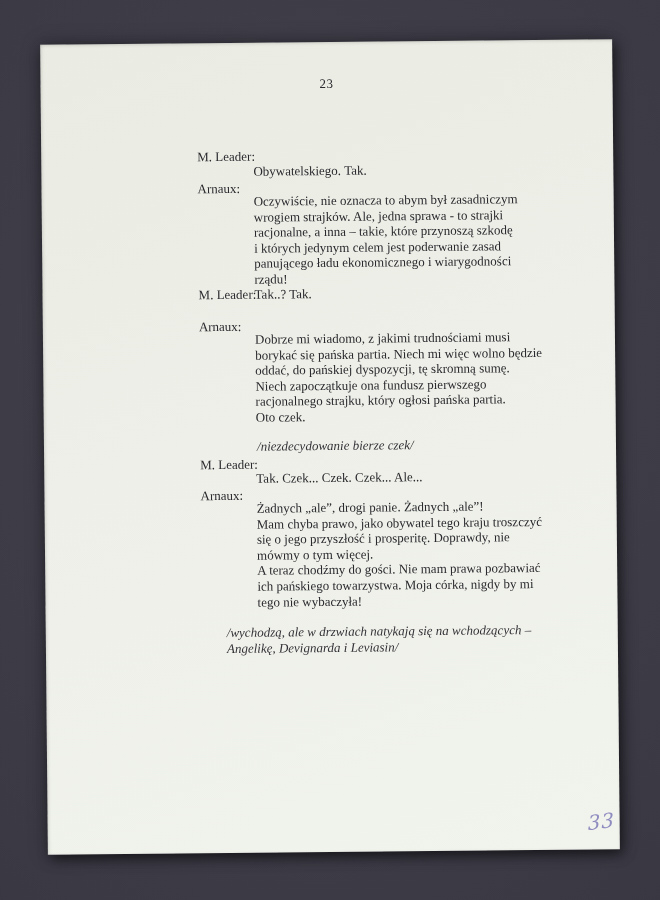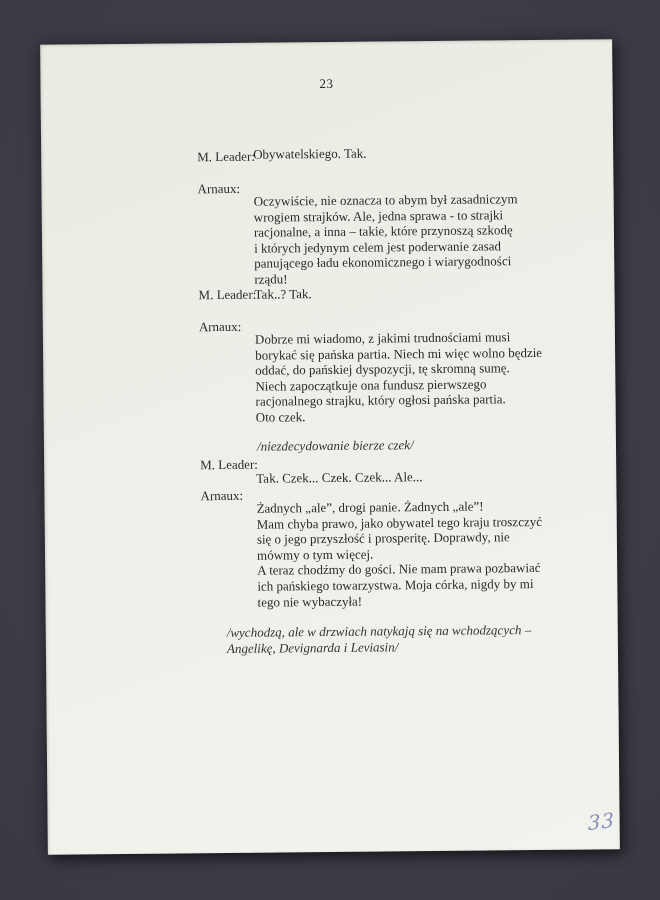--- a/index.html
+++ b/index.html
@@ -33,21 +33,21 @@
   }
 </style>
 </head>
 <body>
 
 <div class="paper">
 
   <div class="pageno">23</div>
 
   <div class="speaker" style="top:106px">M. Leader:</div>
-  <div class="dialogue" style="top:104px">
+  <div class="dialogue" style="top:121px">
     <div>Obywatelskiego. Tak.</div>
   </div>
 
   <div class="speaker" style="top:138px">Arnaux:</div>
   <div class="dialogue" style="top:151px">
     <div>Oczywiście, nie oznacza to abym był zasadniczym</div>
     <div>wrogiem strajków. Ale, jedna sprawa - to strajki</div>
     <div>racjonalne, a inna – takie, które przynoszą szkodę</div>
     <div>i których jedynym celem jest poderwanie zasad</div>
     <div>panującego ładu ekonomicznego i wiarygodności</div>

